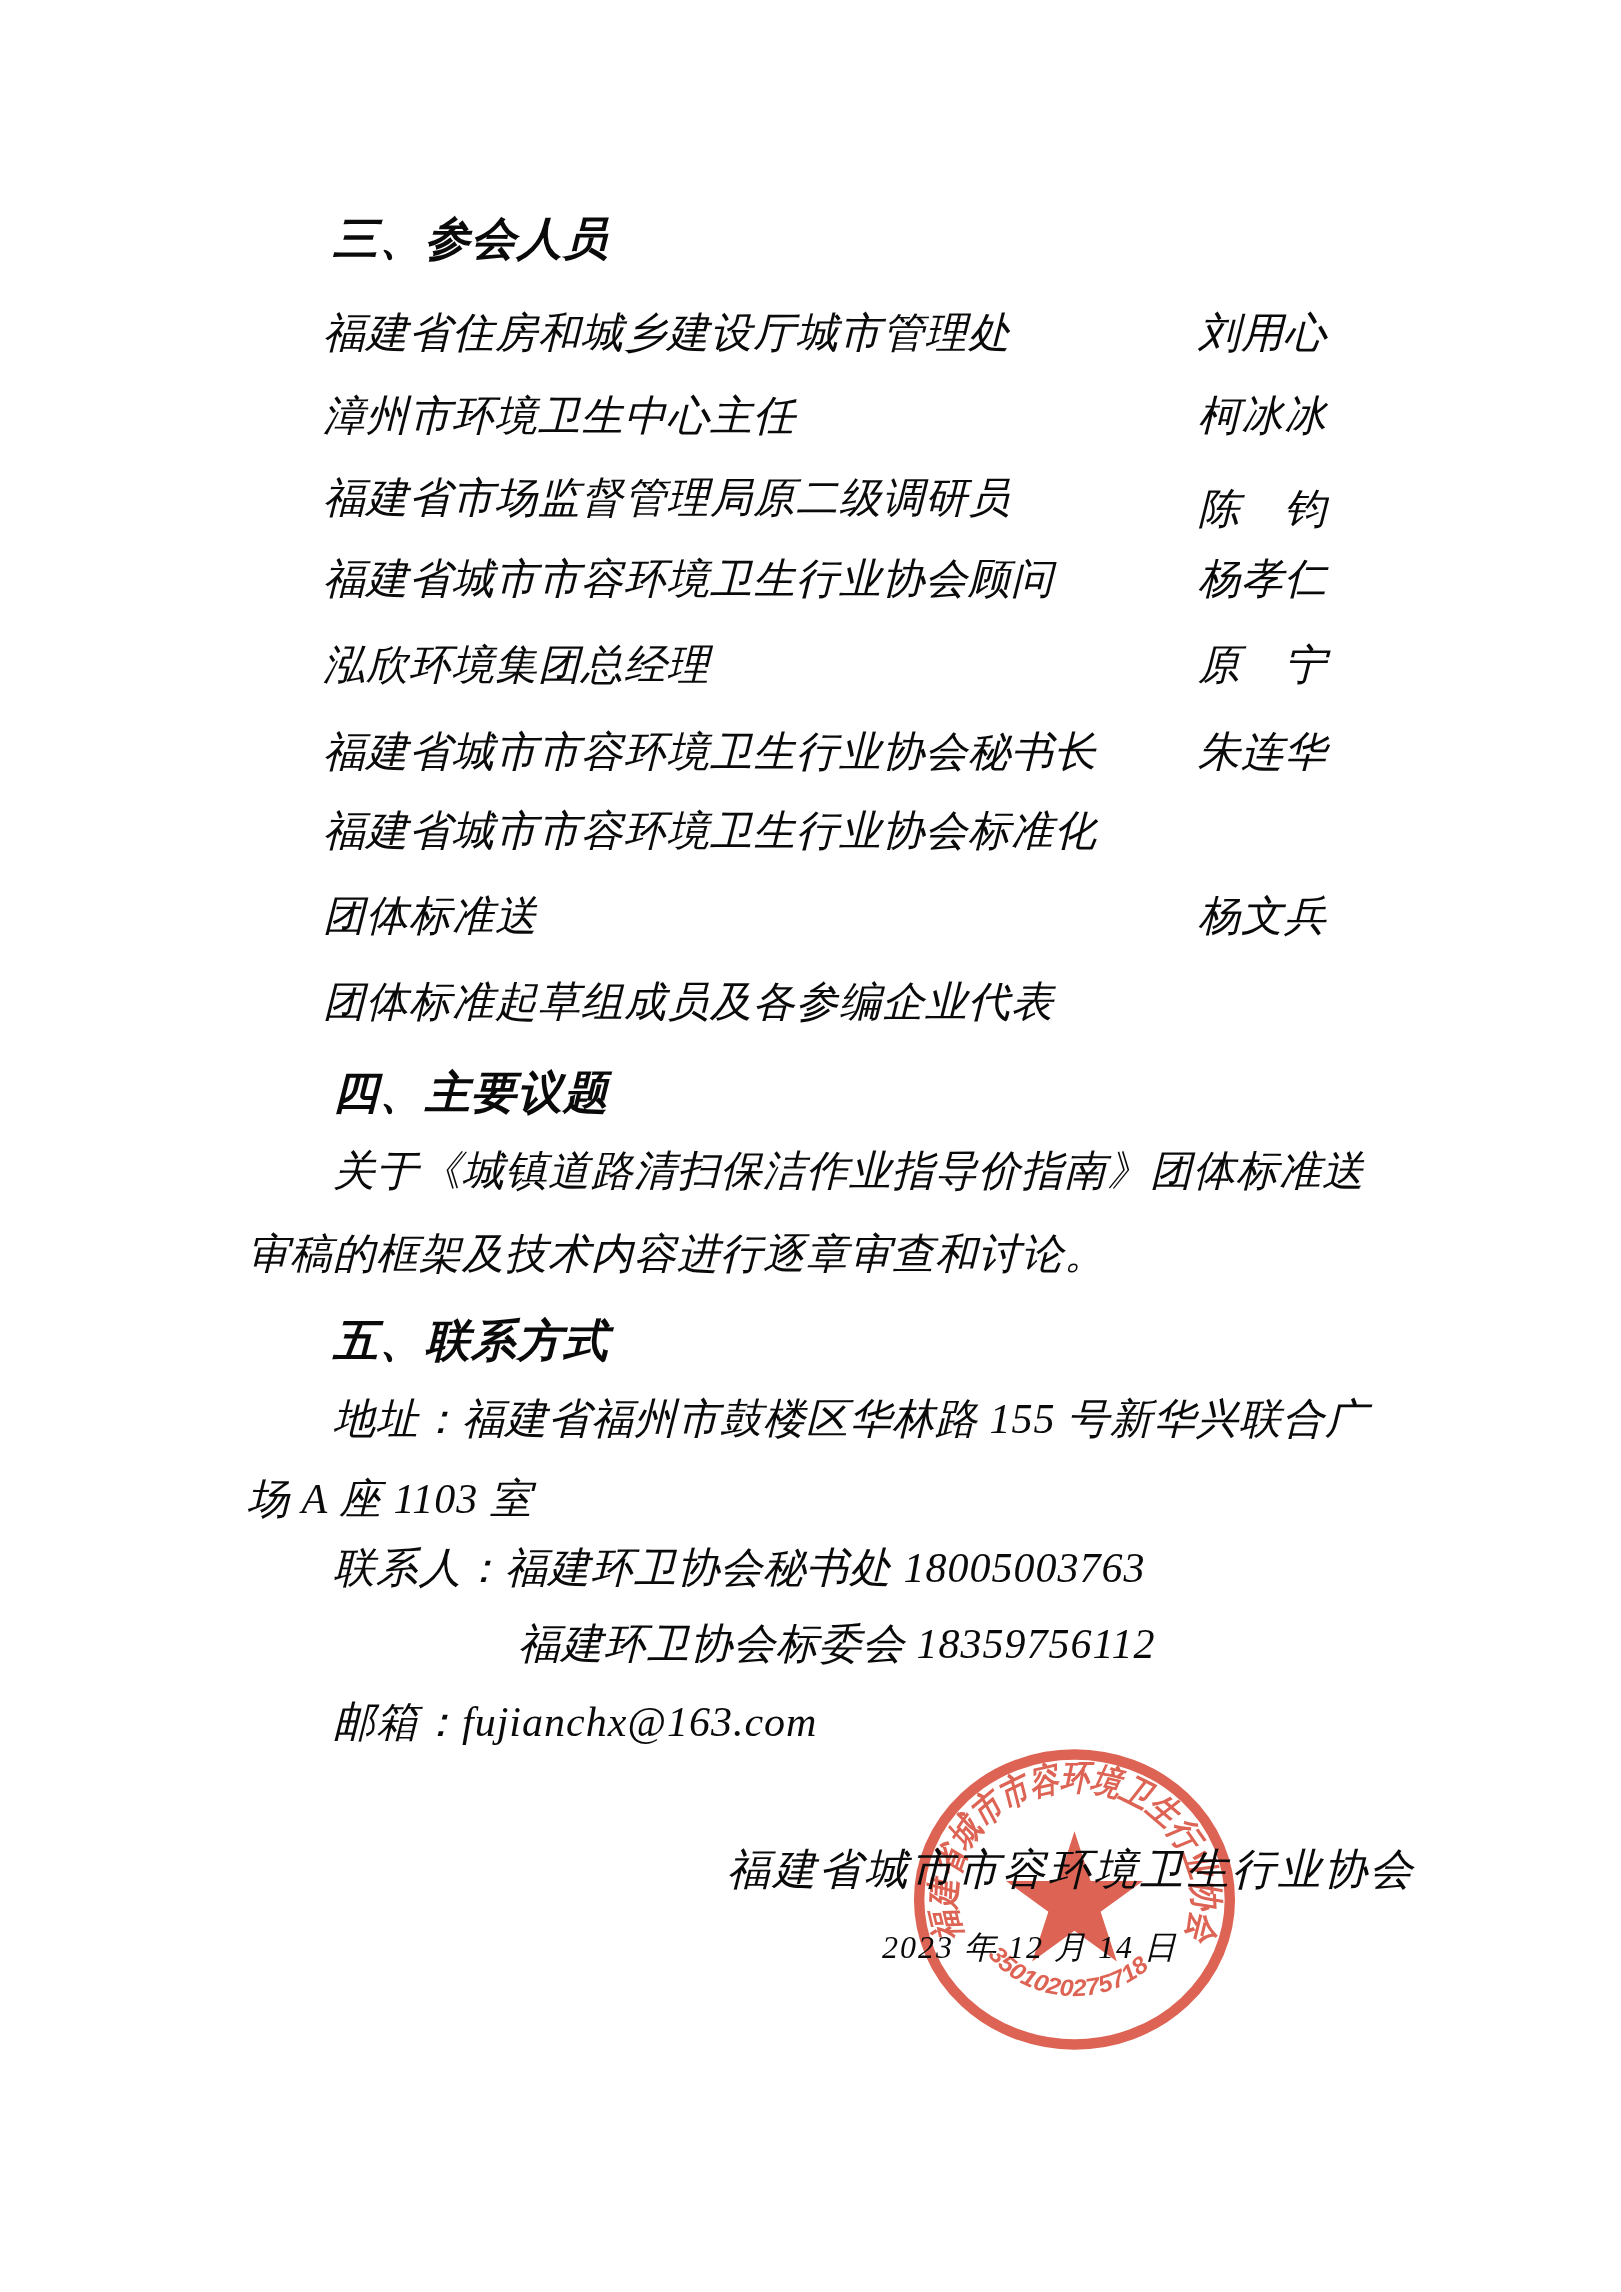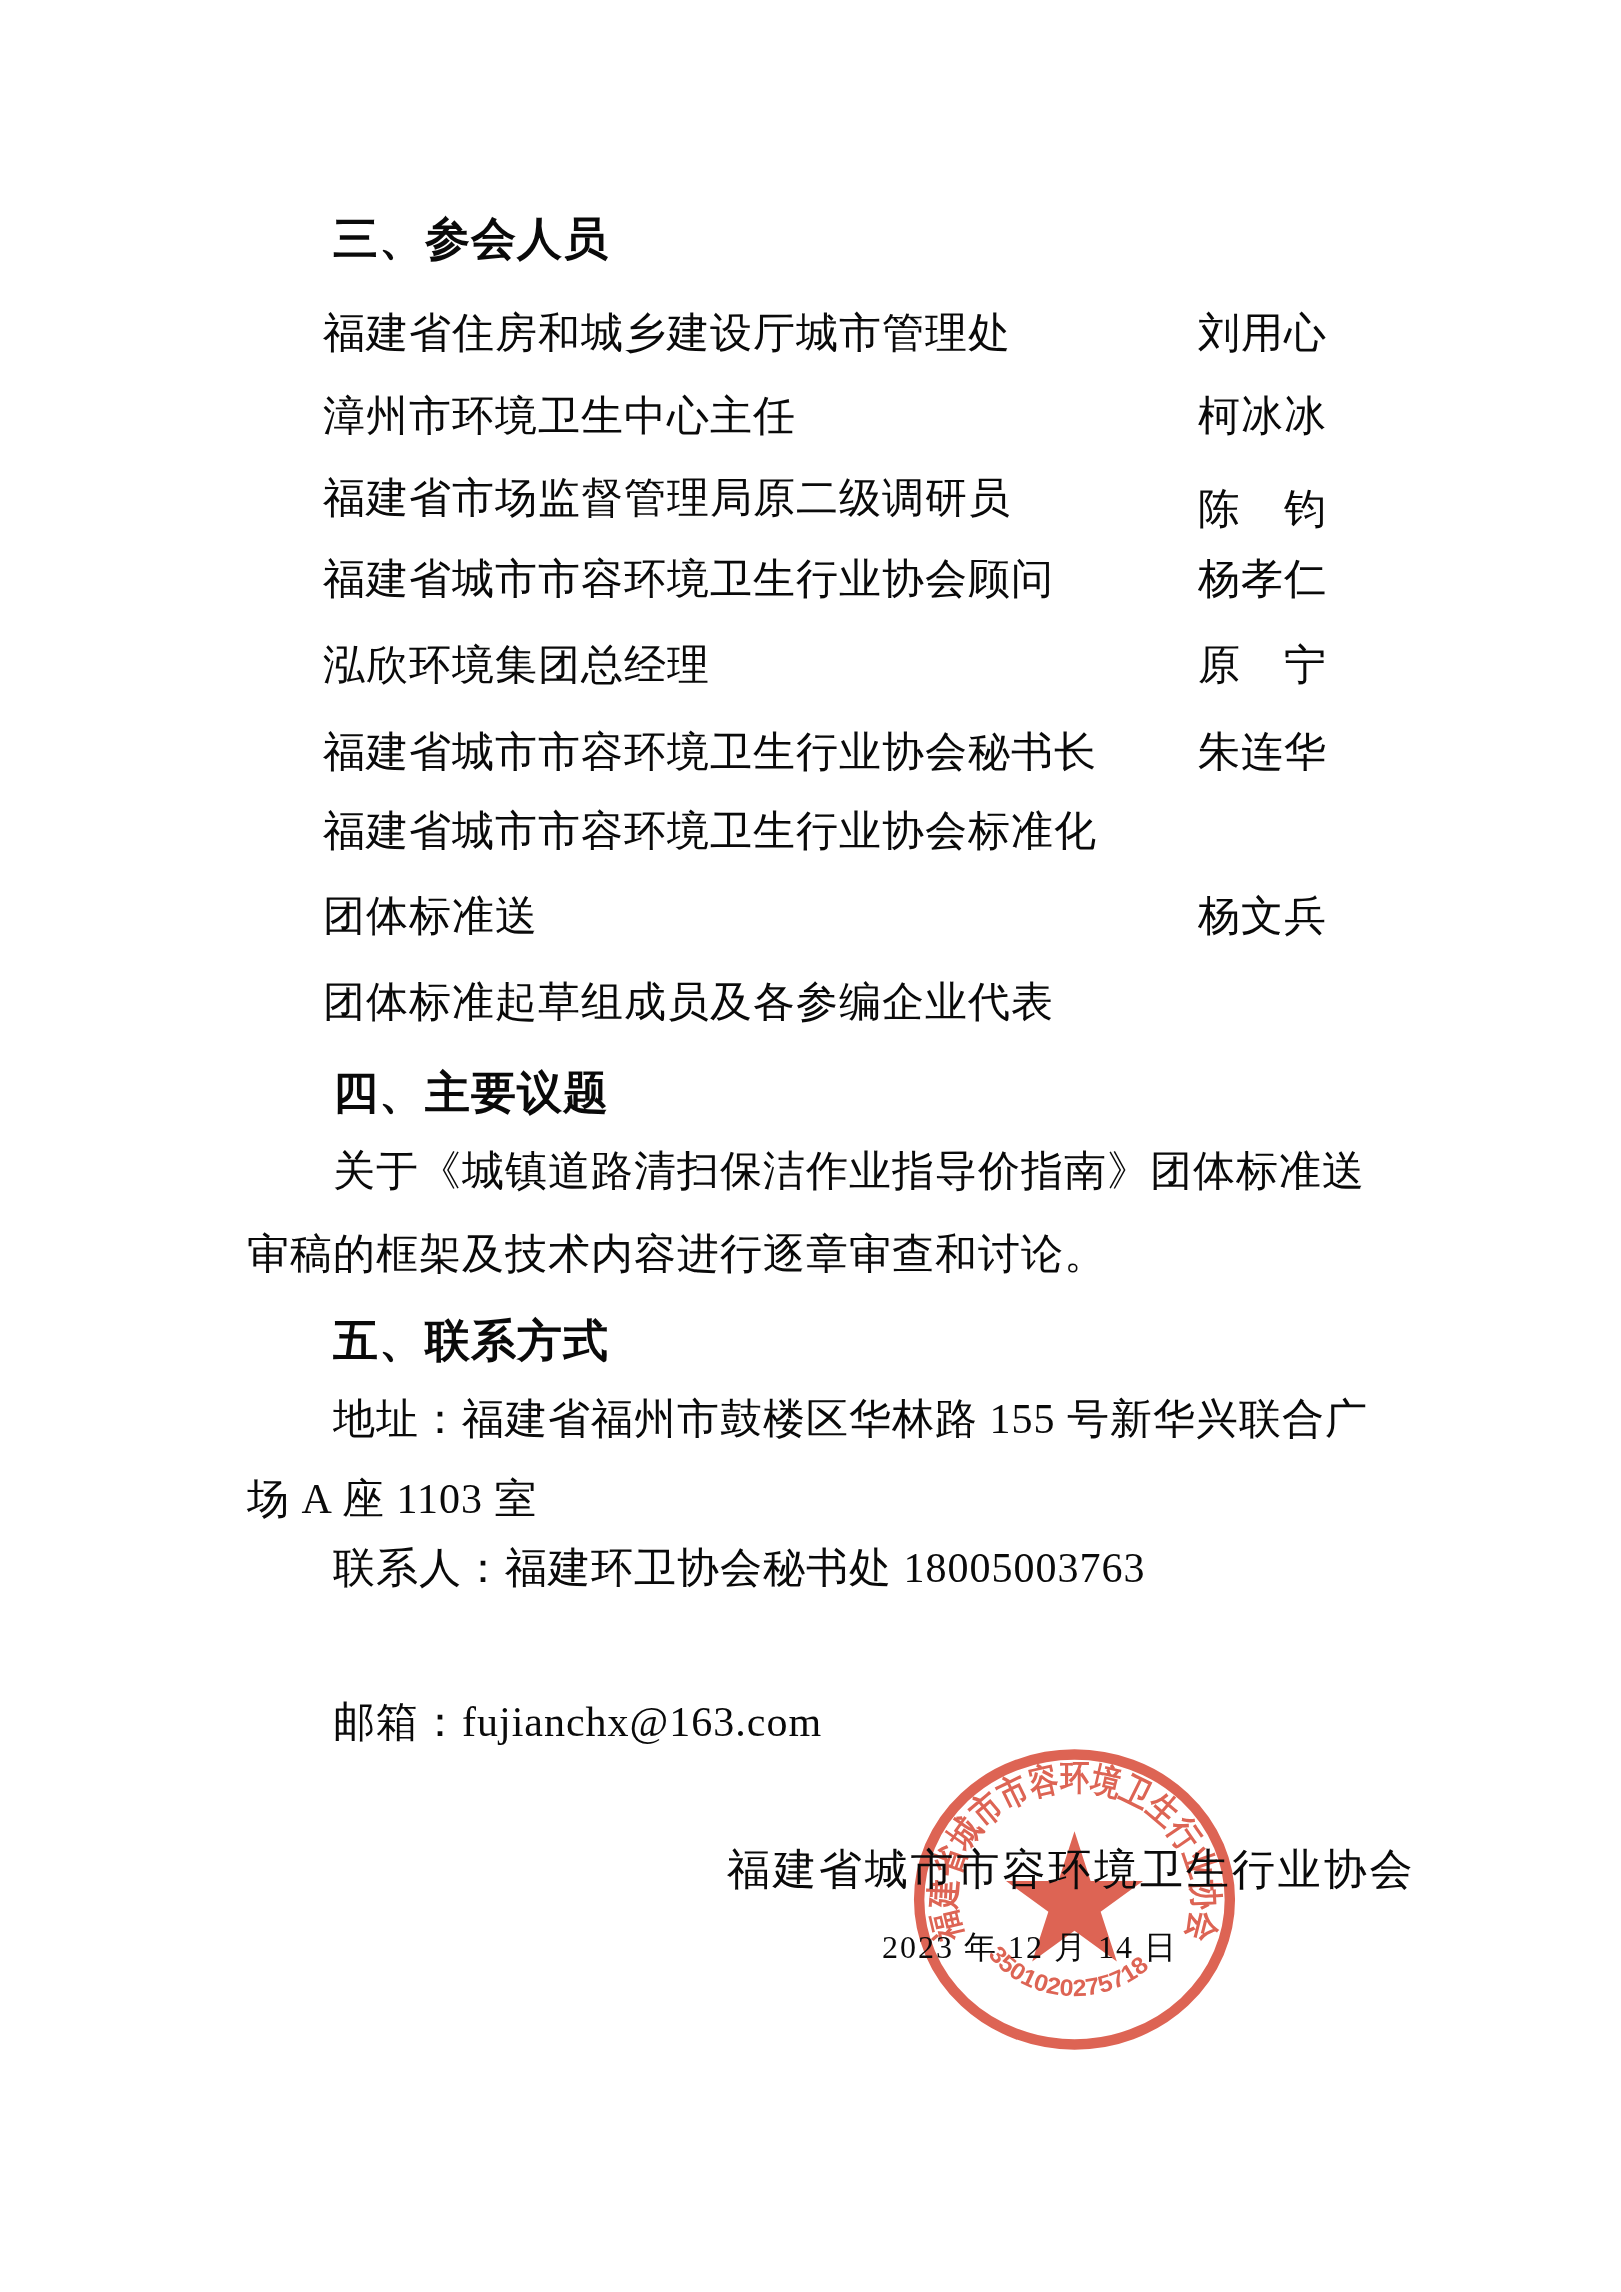--- a/index.html
+++ b/index.html
@@ -8,20 +8,21 @@
     background: #ffffff;
   }
   .page {
     position: relative;
     width: 1512px;
     height: 2293px;
     background: #ffffff;
     overflow: hidden;
     font-family: "Liberation Serif", "DejaVu Serif", serif;
     color: #0a0a0a;
+    font-style: italic;
   }
   .line {
     position: absolute;
     font-size: 42px;
     line-height: 61px;
     letter-spacing: 1px;
     white-space: nowrap;
     z-index: 3;
   }
   .heading {
@@ -109,20 +110,21 @@
   </div>
 
   <div class="heading" style="left:333px; top:1062px;">四、主要议题</div>
   <div class="line" style="left:333px; top:1141px;">关于《城镇道路清扫保洁作业指导价指南》团体标准送</div>
   <div class="line" style="left:247px; top:1224px;">审稿的框架及技术内容进行逐章审查和讨论。</div>
 
   <div class="heading" style="left:333px; top:1310px;">五、联系方式</div>
   <div class="line" style="left:333px; top:1389px;">地址：福建省福州市鼓楼区华林路 155 号新华兴联合广</div>
   <div class="line" style="left:247px; top:1469px;">场 A 座 1103 室</div>
   <div class="line" style="left:333px; top:1538px;">联系人：福建环卫协会秘书处 18005003763</div>
+  <div class="line" style="left:518px; top:1614px;">福建环卫协会标委会 18359756112</div>
   <div class="line" style="left:333px; top:1692px;">邮箱：fujianchx@163.com</div>
 
   <svg class="stamp" viewBox="0 0 360 340">
     <ellipse cx="180" cy="170" rx="164" ry="153" fill="none" stroke="#d94f3d" stroke-width="11"></ellipse>
     <defs>
       <path id="sealArcTop" d="M 61.6,209.7 A 126,116 0 1 1 298.4,209.7" fill="none"></path>
       <path id="sealArcBottom" d="M 88.3,228.5 A 112,102 0 0 0 271.7,228.5" fill="none"></path>
     </defs>
     <polygon fill="#d94f3d" points="180,98 163,150.5 107.7,150.5 152.4,183 135.3,235.5 180,203 224.7,235.5 207.6,183 252.3,150.5 197,150.5"></polygon>
     <text font-size="37" fill="#d94f3d" font-weight="600" font-family="'Liberation Serif','DejaVu Serif',serif">

